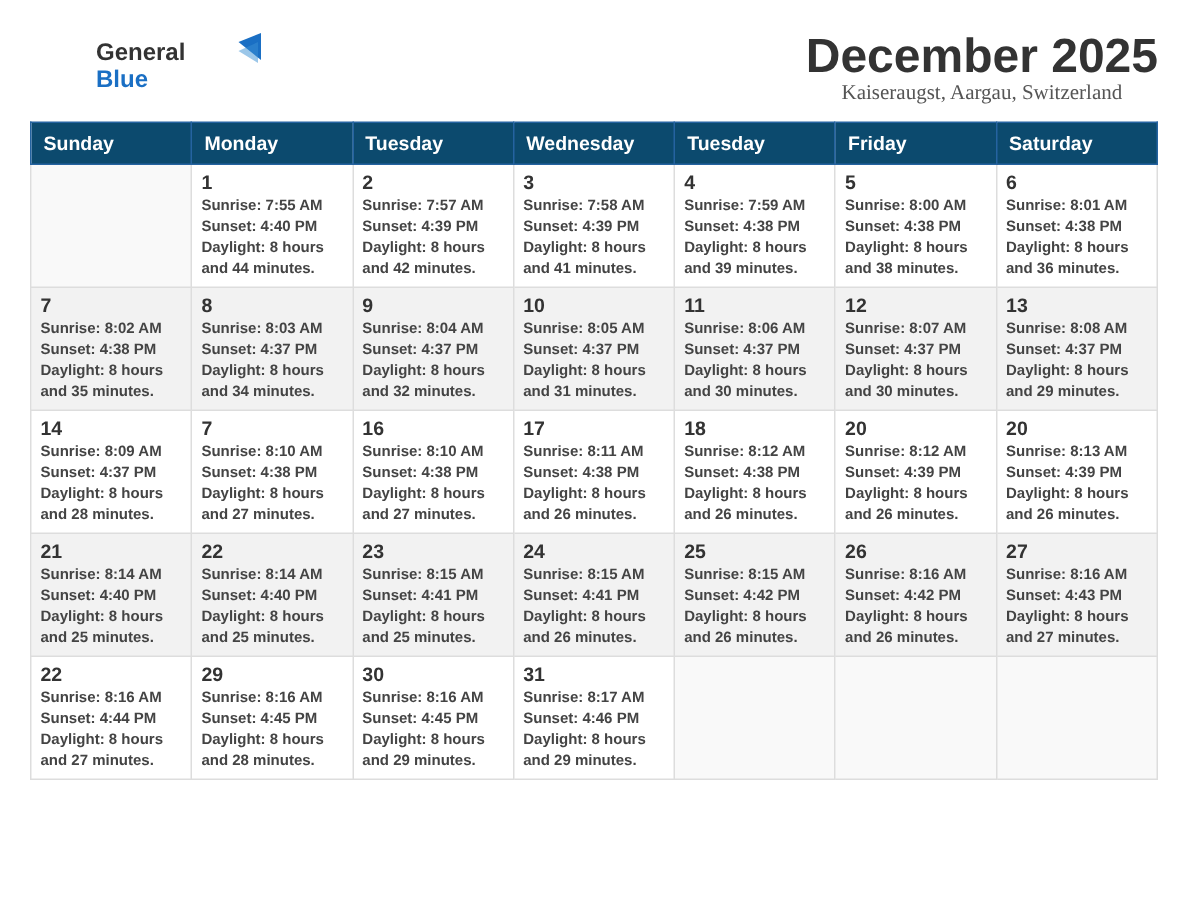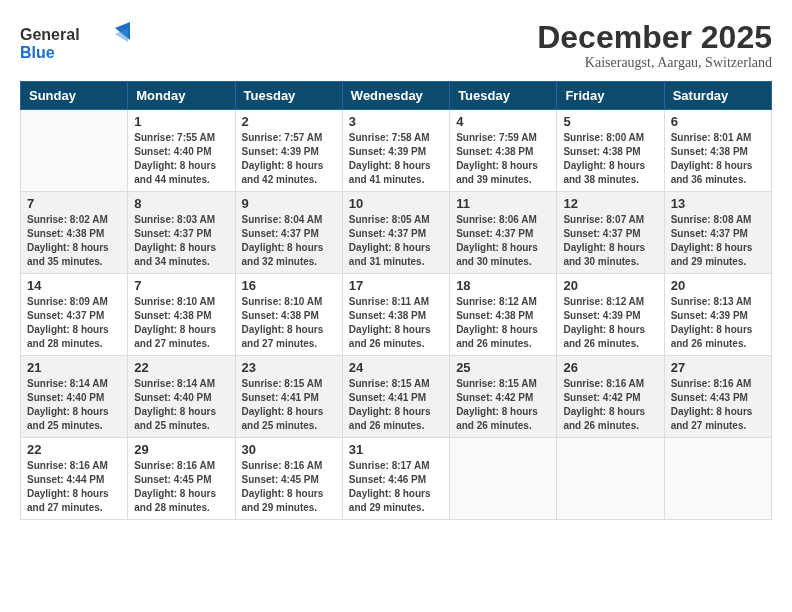--- a/index.html
+++ b/index.html
@@ -18,23 +18,24 @@
     }
     .logo {
       display: flex;
       flex-direction: column;
       align-items: flex-start;
     }
     .logo-wrapper {
       display: flex;
       align-items: center;
       gap: 4px;
+      margin-left: 44px;
     }
     .title-area {
-      text-align: right;
+      text-align: center;
     }
     .month-title {
       font-size: 32px;
       font-weight: bold;
       color: #333;
       line-height: 1.1;
     }
     .location {
       font-size: 14px;
       color: #555;

